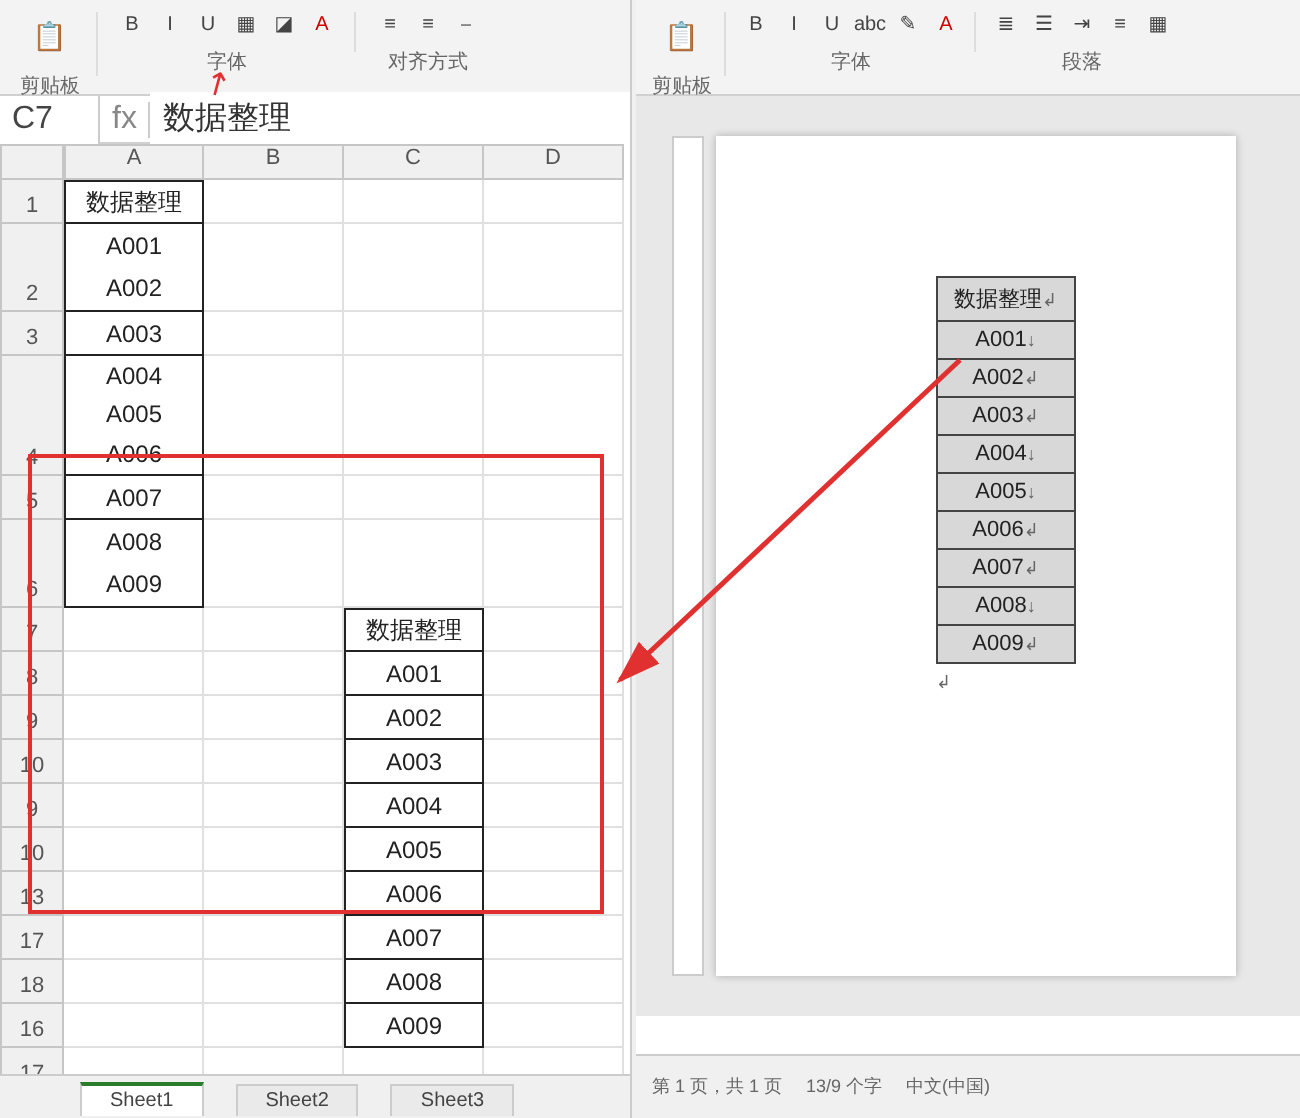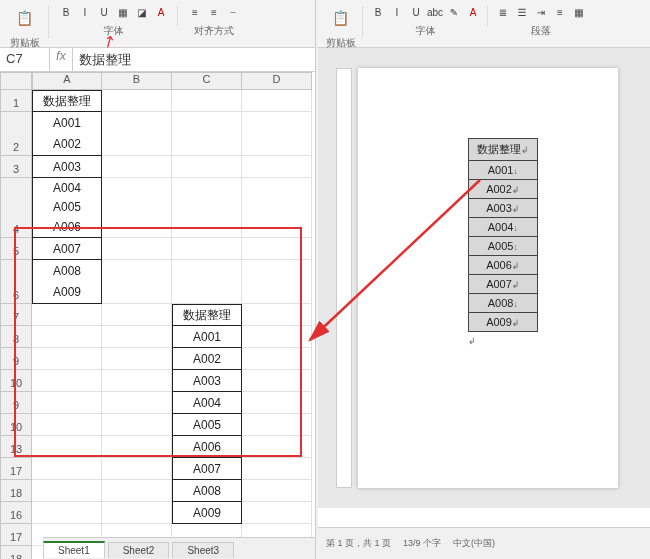--- a/index.html
+++ b/index.html
@@ -54,36 +54,36 @@
       font-size: 10px; color: #444; cursor: pointer;
     }
     .big-btn {
       width: 28px; height: 28px;
       display: flex; align-items: center; justify-content: center;
       border: 1px solid transparent;
       font-size: 14px;
     }
     .formula-bar {
       display: flex;
+      align-items: center;
       height: 24px;
       border-bottom: 1px solid #d0d0d0;
       background: #fff;
-      font-size: 13px;
+      font-size: 16px;
     }
     .name-box {
       width: 50px;
       border-right: 1px solid #ccc;
       padding: 3px 6px;
       background: #fff;
       color: #444;
     }
     .fx-label {
       padding: 0 6px;
       color: #888;
-      font-style: italic;
       border-right: 1px solid #ccc;
     }
     .formula-input {
       flex: 1;
       padding: 3px 6px;
       color: #333;
       background: #fff;
     }
     .sheet-area {
       position: relative;
@@ -146,22 +146,22 @@
     .cell-bordered-right { border-right: 1px solid #222; }
     .cell-bordered-bottom { border-bottom: 1px solid #222; }
     .sheet-tabs {
       position: absolute;
       bottom: 0; left: 0; right: 0;
       height: 22px;
       background: #f0f0f0;
       border-top: 1px solid #ccc;
       display: flex;
       align-items: center;
-      gap: 3px;
-      margin-left: 43px;
+      padding-left: 40px;
+      gap: 16px;
     }
     .sheet-tab {
       padding: 2px 14px;
       border: 1px solid #ccc;
       border-bottom: none;
       background: #eaeaea;
       font-size: 10px;
       color: #444;
       cursor: pointer;
       margin-top: 2px;

